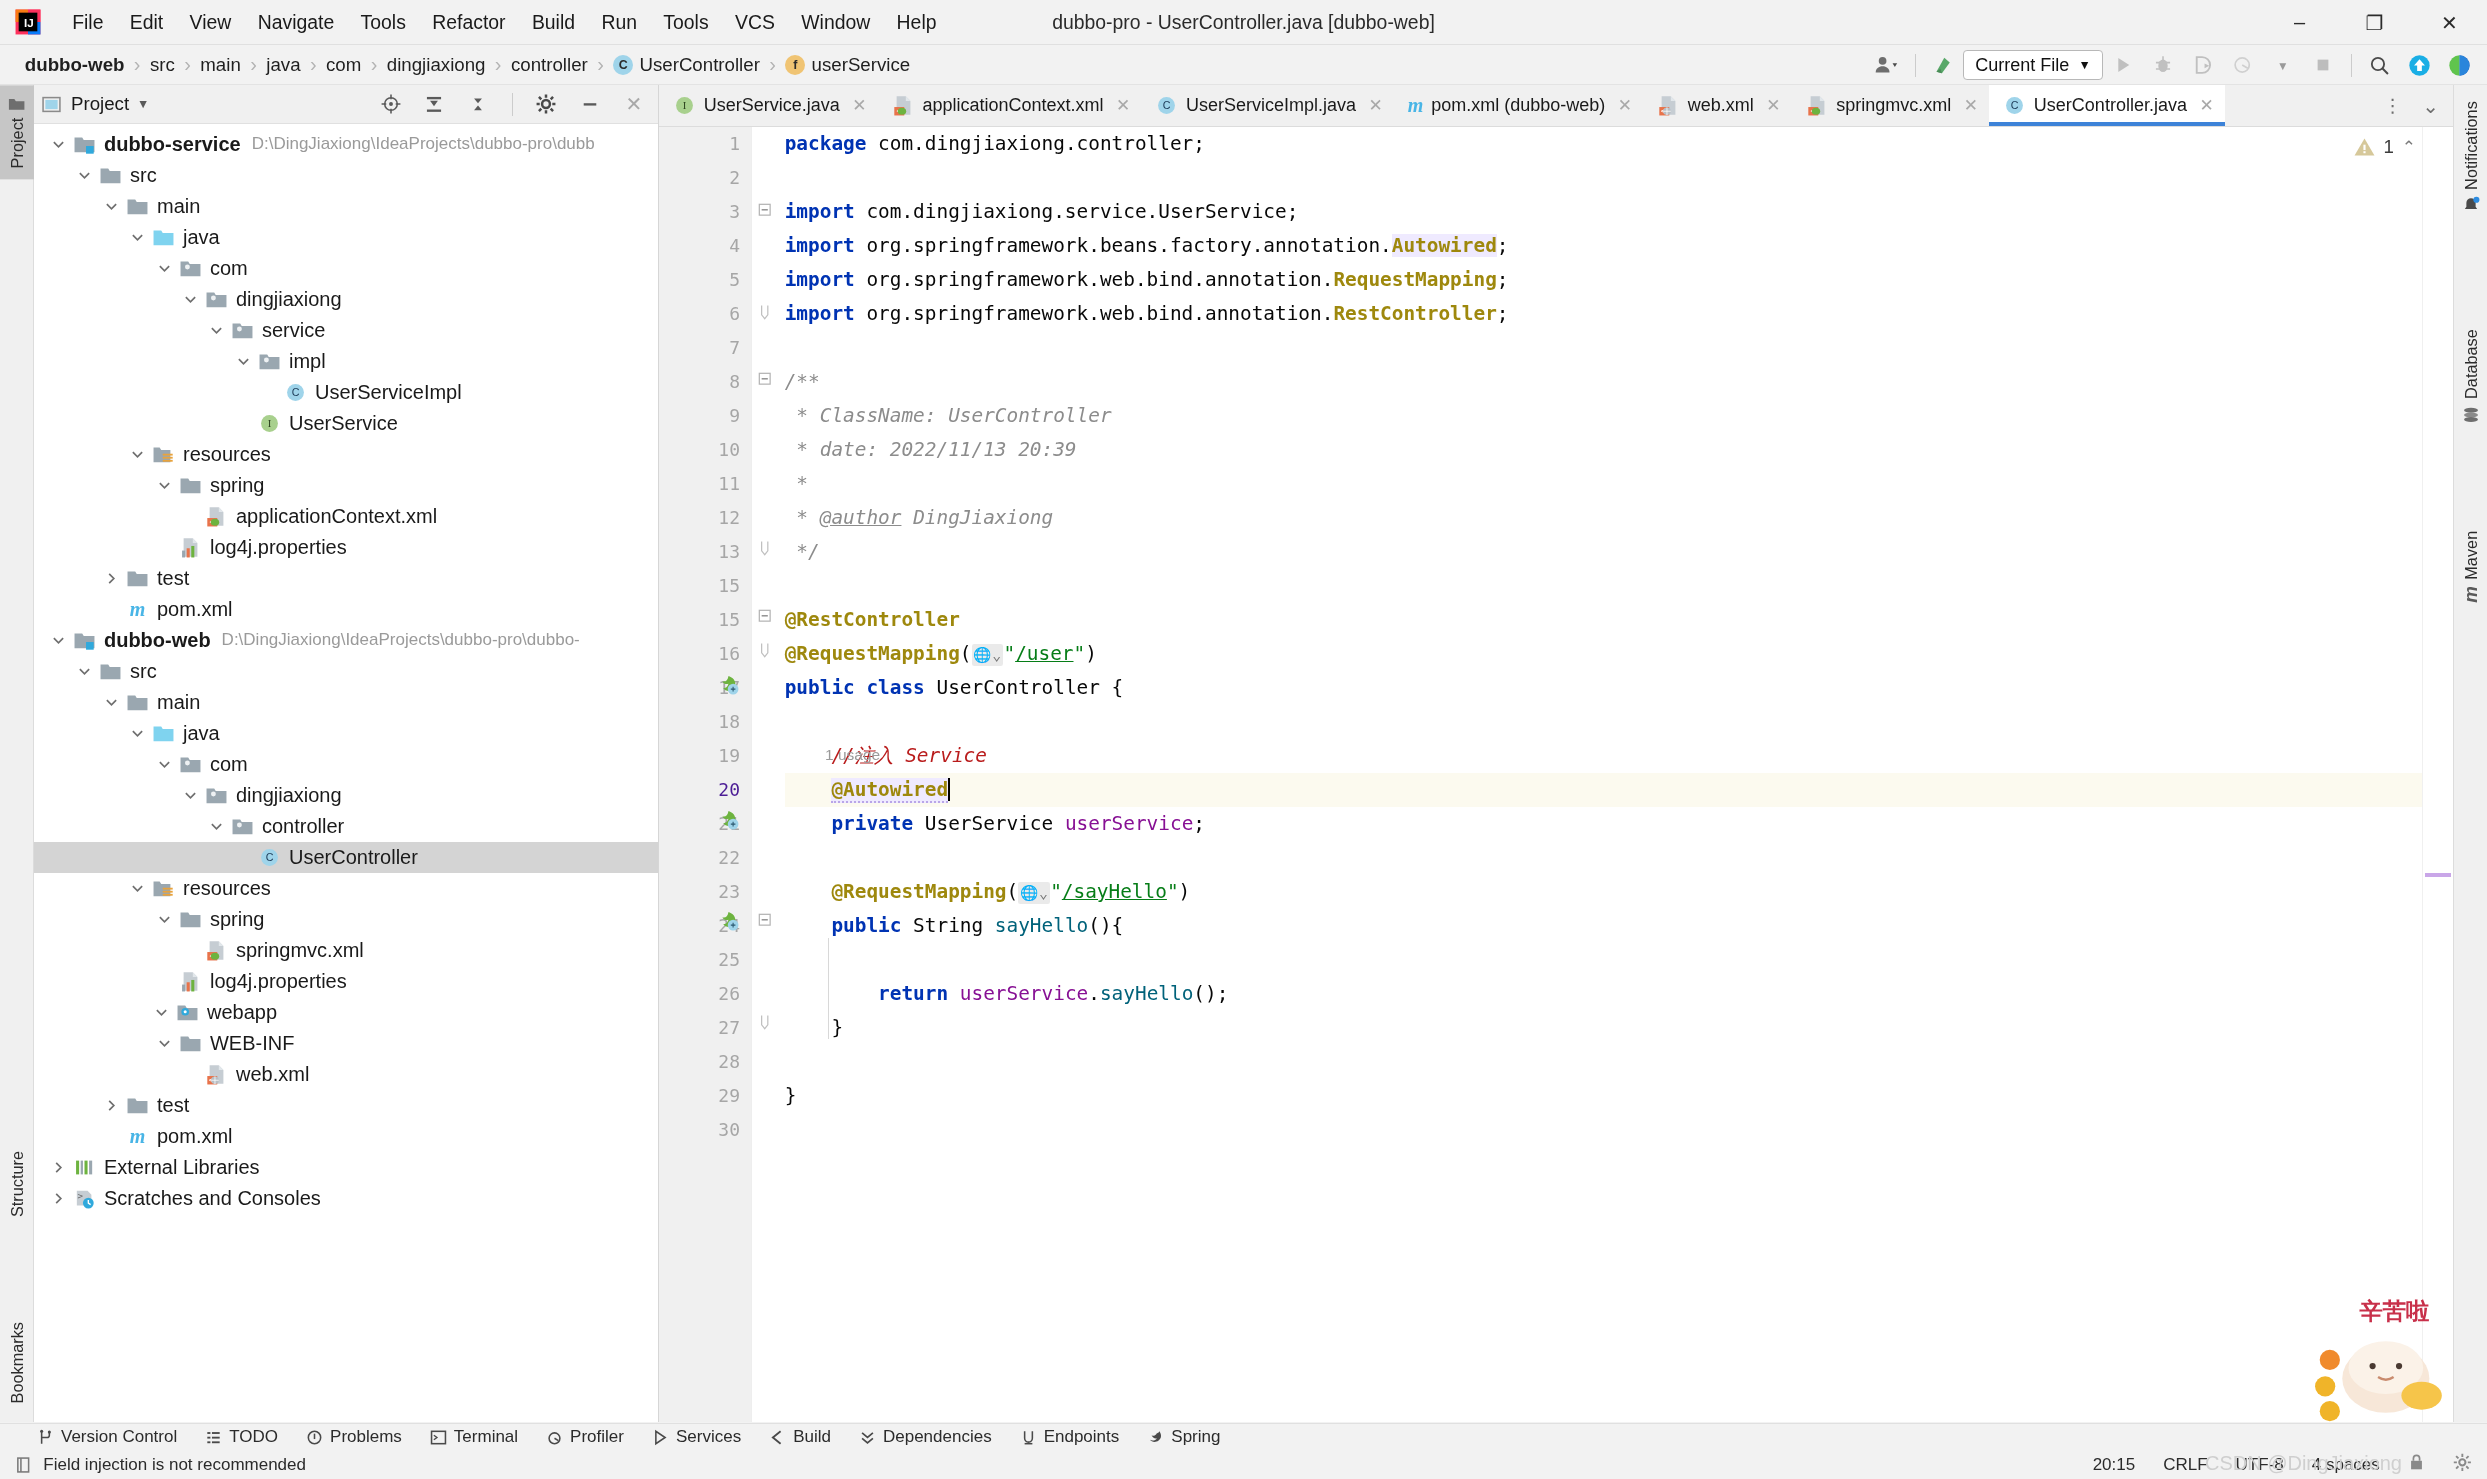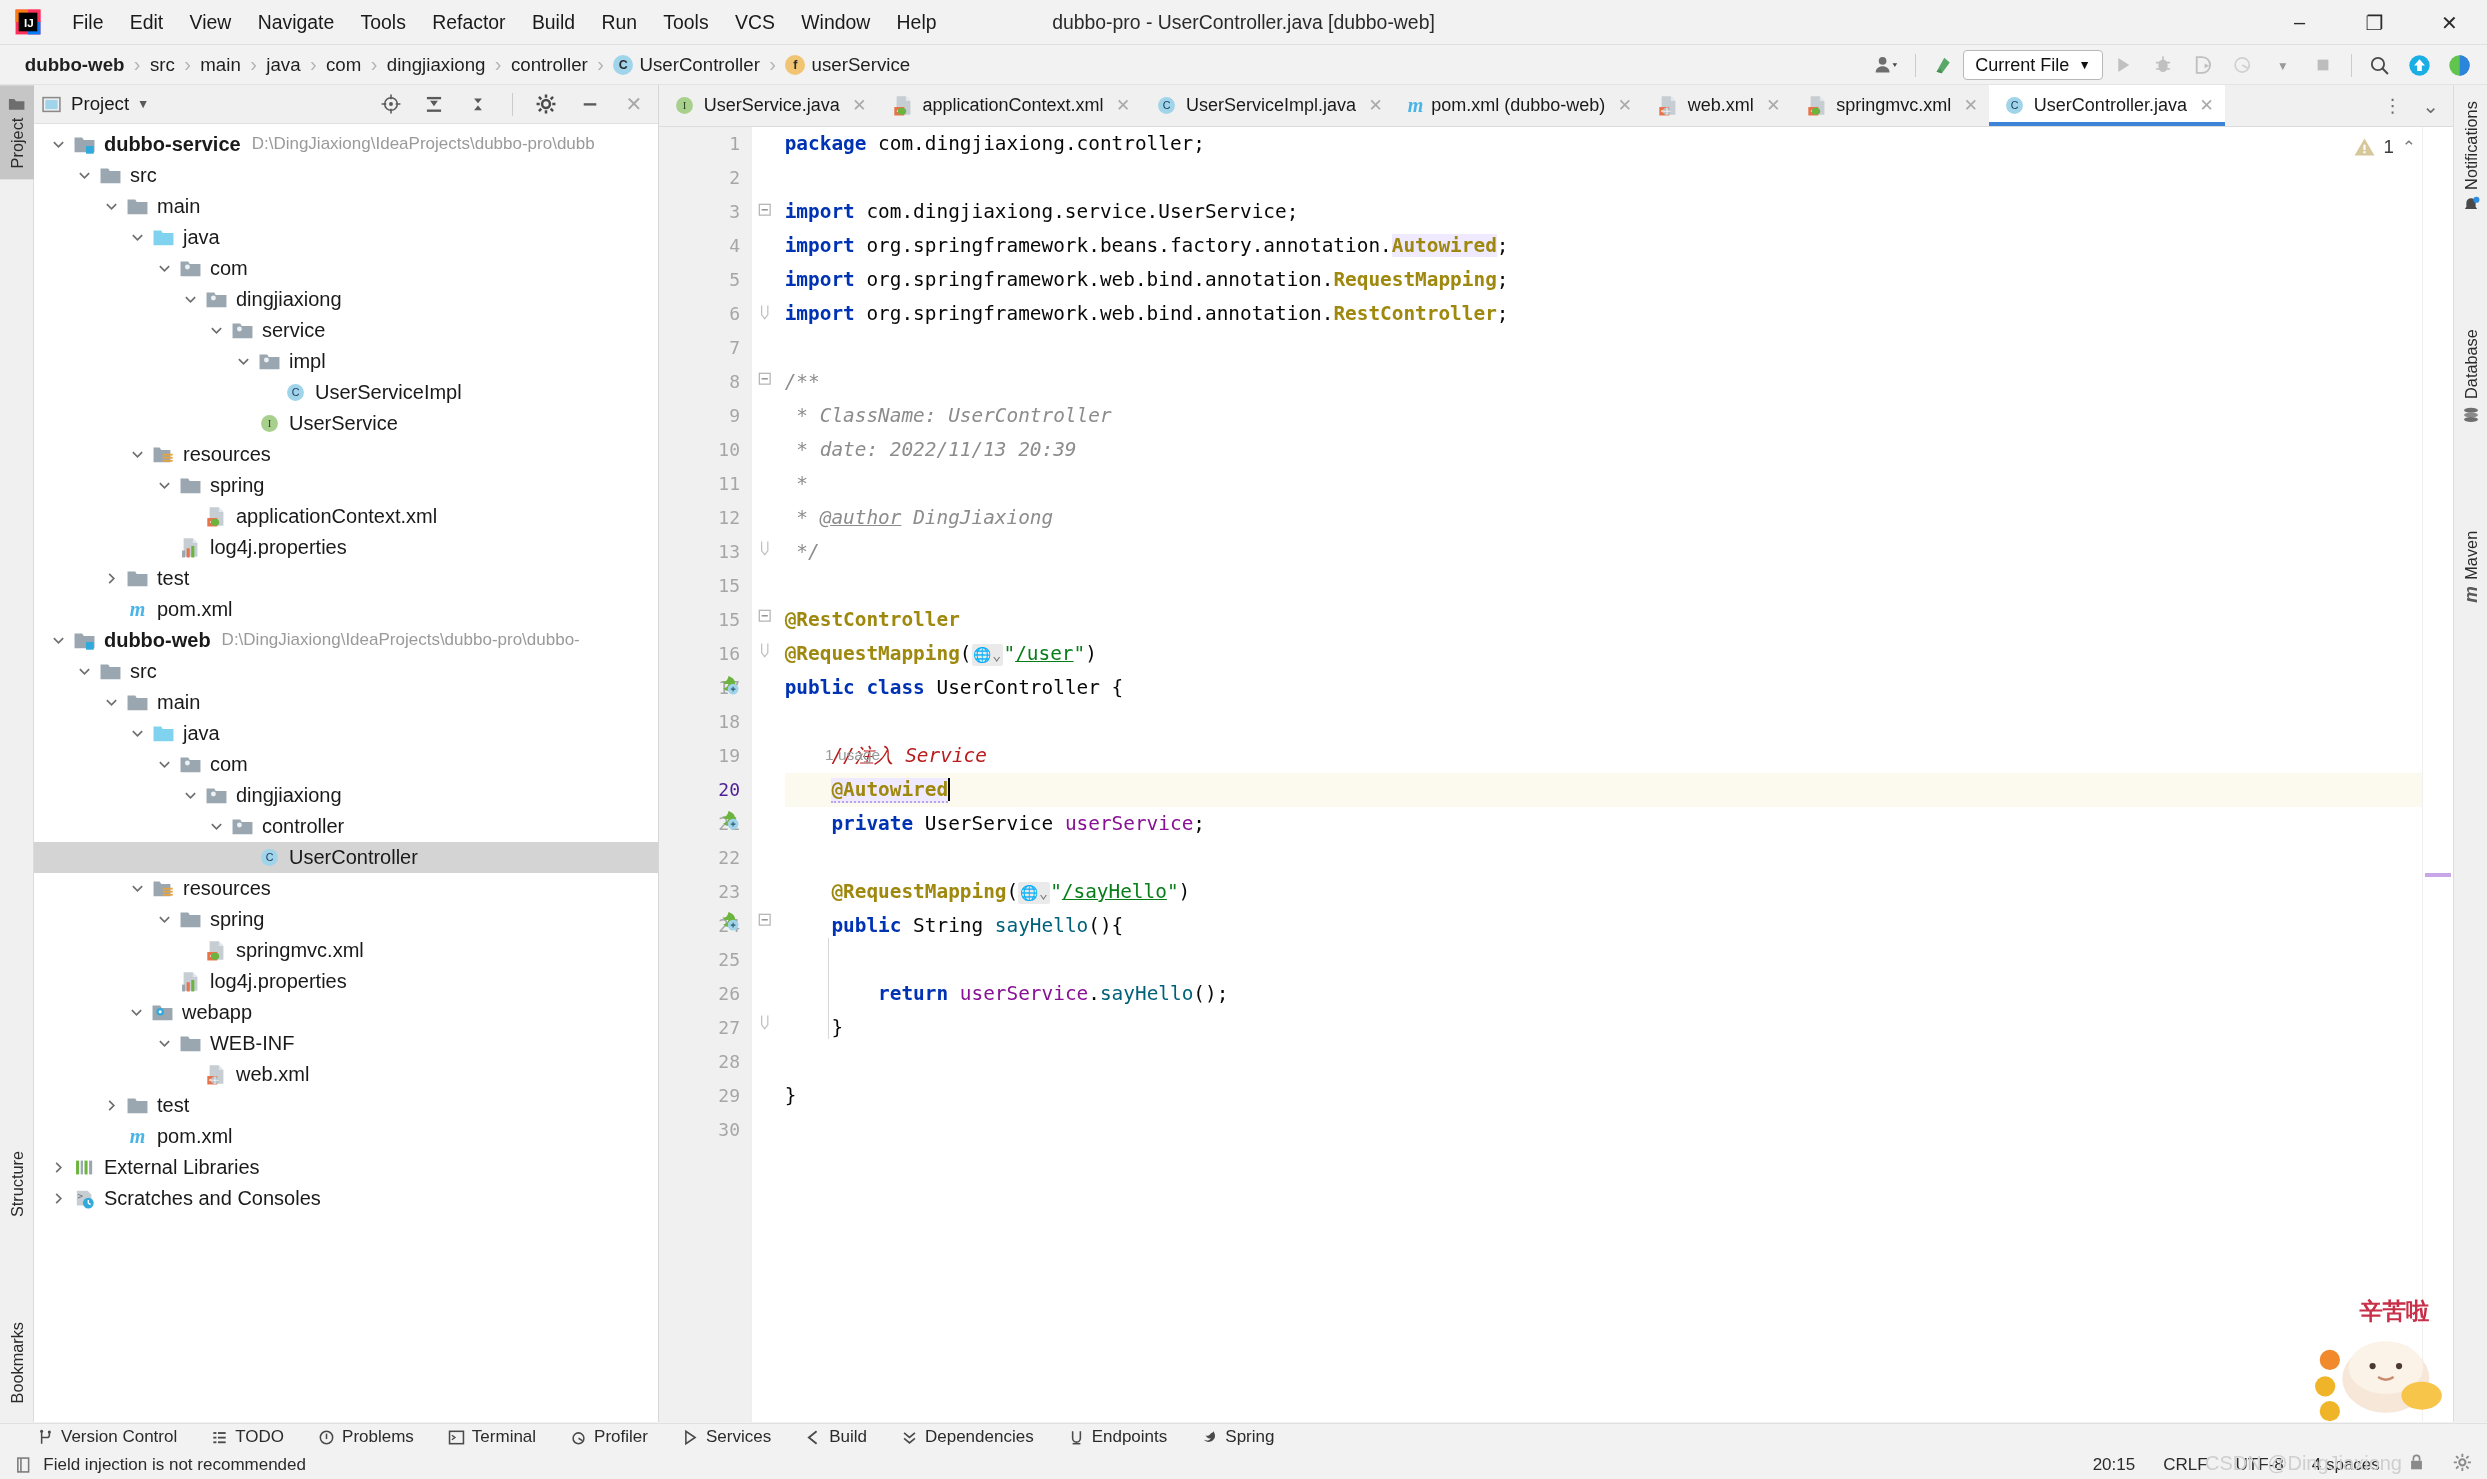--- a/index.html
+++ b/index.html
@@ -170,21 +170,21 @@
   }
   .warn-badge {
     position: absolute; right: 37px; top: 9.3px; display: flex; align-items: center; gap: 7.8px;
     font-size: 18.7px; color: #3c3c3c; z-index: 5;
   }
 
   
   .bottombar {
     position: absolute; left: 0; bottom: 29.5px; width: 2487px; height: 28px;
     background: #f2f2f2; border-top: 0.8px solid #e0e0e0;
-    display: flex; align-items: center; padding-left: 23px; gap: 6px;
+    display: flex; align-items: center; padding-left: 23px; gap: 0;
   }
   .bbtn {
     display: flex; align-items: center; gap: 7px; font-size: 17px; color: #2b2b2b;
     padding: 0 14px; white-space: nowrap;
   }
   .statusbar {
     position: absolute; left: 0; bottom: 0; width: 2487px; height: 29.5px;
     background: #f2f2f2; display: flex; align-items: center; padding-left: 14px;
     font-size: 17px; color: #2b2b2b; gap: 9.3px;
   }
@@ -797,21 +797,21 @@
             <svg width="23" height="23" viewBox="0 0 30 30">
               <path d="M6 3h12l6 6v18H6z" fill="#c6cdd3"></path>
               <path d="M18 3l6 6h-6z" fill="#e2e7eb"></path>
               <rect x="4" y="19" width="4" height="9" fill="#9aa7b0"></rect>
               <rect x="10" y="16" width="4" height="12" fill="#e8734a"></rect>
               <rect x="16" y="13" width="4" height="15" fill="#6db33f"></rect>
             </svg>
           </div>
           <span class="tlabel">log4j.properties</span>
         </div>
-        <div class="trow" style="padding-left: 89px;">
+        <div class="trow" style="padding-left: 114px;">
           <div class="twist">
             <svg width="17" height="17" viewBox="0 0 22 22">
               <path d="M5 8l6 6 6-6" stroke="#6e6e6e" stroke-width="2.2" fill="none"></path>
             </svg>
           </div>
           <div class="ticon">
             <svg width="23" height="23" viewBox="0 0 30 30">
               <path d="M2 6h10l2 3h14v16H2z" fill="#9aa7b0"></path>
               <circle cx="12" cy="14" r="5" fill="#30a9dc"></circle>
               <circle cx="12" cy="14" r="2" fill="#fff"></circle>

